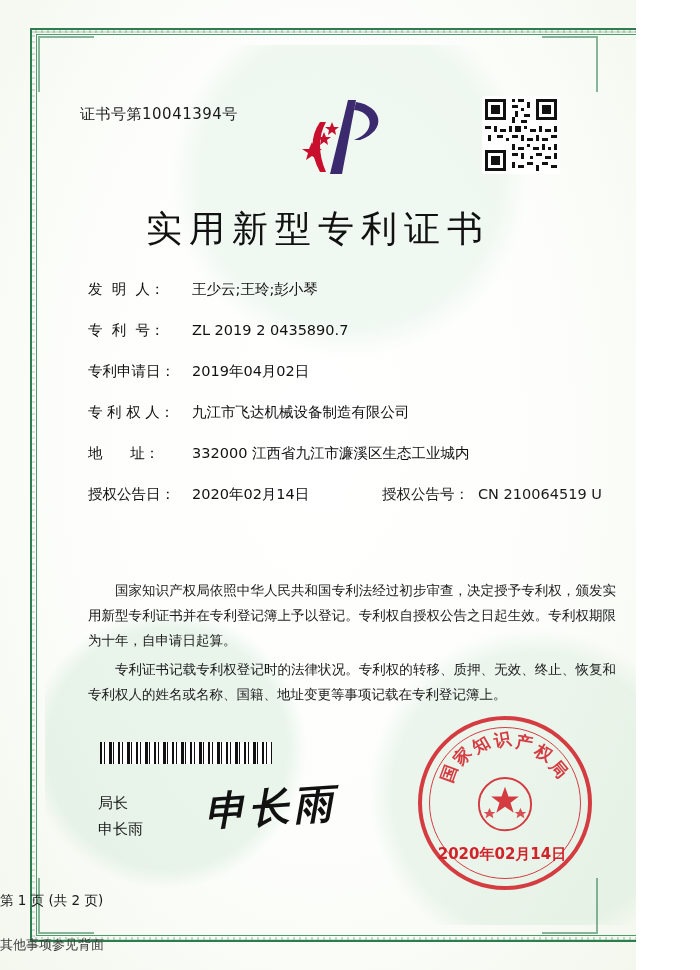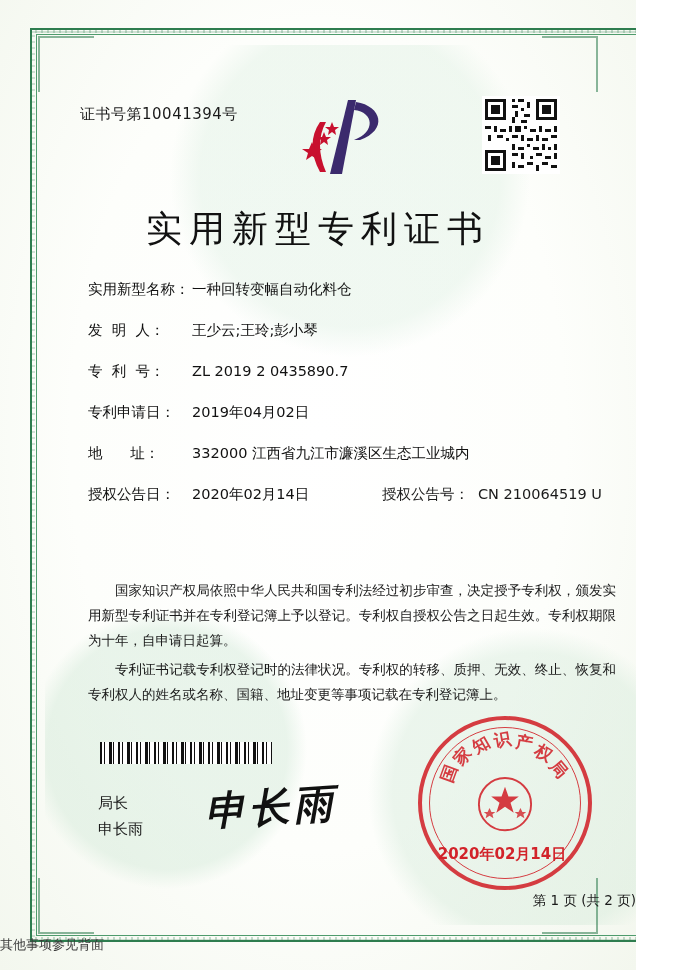--- a/index.html
+++ b/index.html
@@ -229,21 +229,21 @@
     text-align: center;
     color: #d2232a;
     font-size: 15px;
     font-family: "DejaVu Sans", "Liberation Sans", sans-serif;
     font-weight: bold;
   }
 
   .page-num {
     position: absolute;
     left: 0; right: 0; top: 892px;
-    text-align: right;
+    text-align: left;
     font-size: 13.5px;
     font-family: "DejaVu Sans", "Liberation Sans", sans-serif;
   }
   .footer-note {
     position: absolute;
     left: 0; right: 13px; top: 936px;
     font-size: 13px;
     color: #3a3a3a;
     font-family: "DejaVu Sans", "Liberation Sans", sans-serif;
   }
@@ -339,34 +339,34 @@
           <rect x="20" y="22" width="2" height="1"></rect>
           <rect x="23" y="23" width="2" height="1"></rect>
       </g>
     </svg>
   </div>
 
   <div class="title">实用新型专利证书</div>
 
   <div class="fields">
     <div class="field-row">
-      <div class="field-label">实用新型名称：</div>
-      <div class="field-value">一种回转变幅自动化料仓</div>
-    </div>
-    <div class="field-row">
       <div class="field-label">发  明  人：</div>
       <div class="field-value">王少云;王玲;彭小琴</div>
     </div>
     <div class="field-row">
       <div class="field-label">专  利  号：</div>
       <div class="field-value">ZL 2019 2 0435890.7</div>
     </div>
     <div class="field-row">
       <div class="field-label">专利申请日：</div>
       <div class="field-value">2019年04月02日</div>
+    </div>
+    <div class="field-row">
+      <div class="field-label">专 利 权 人：</div>
+      <div class="field-value">九江市飞达机械设备制造有限公司</div>
     </div>
     <div class="field-row">
       <div class="field-label">地      址：</div>
       <div class="field-value">332000 江西省九江市濂溪区生态工业城内</div>
     </div>
     <div class="field-row dual">
       <div class="field-label">授权公告日：</div>
       <div class="field-value">2020年02月14日</div>
       <div class="field-label2">授权公告号：</div>
       <div class="field-value2">CN 210064519 U</div>

